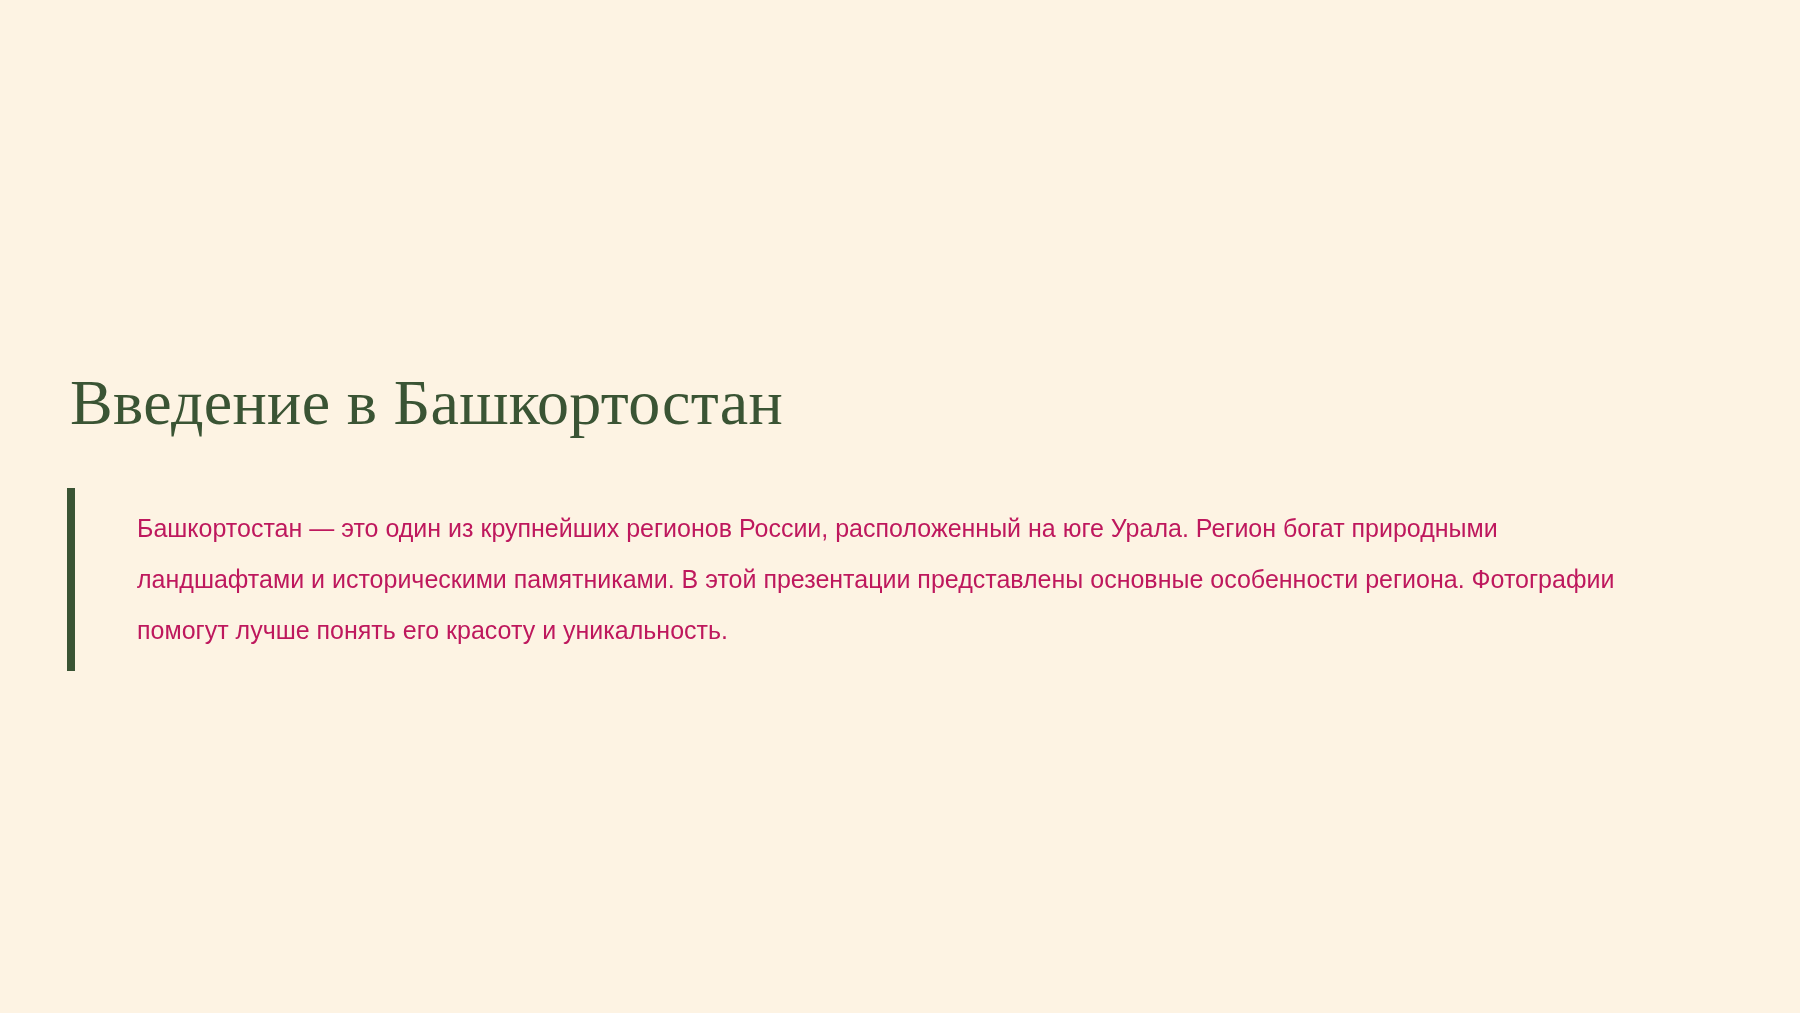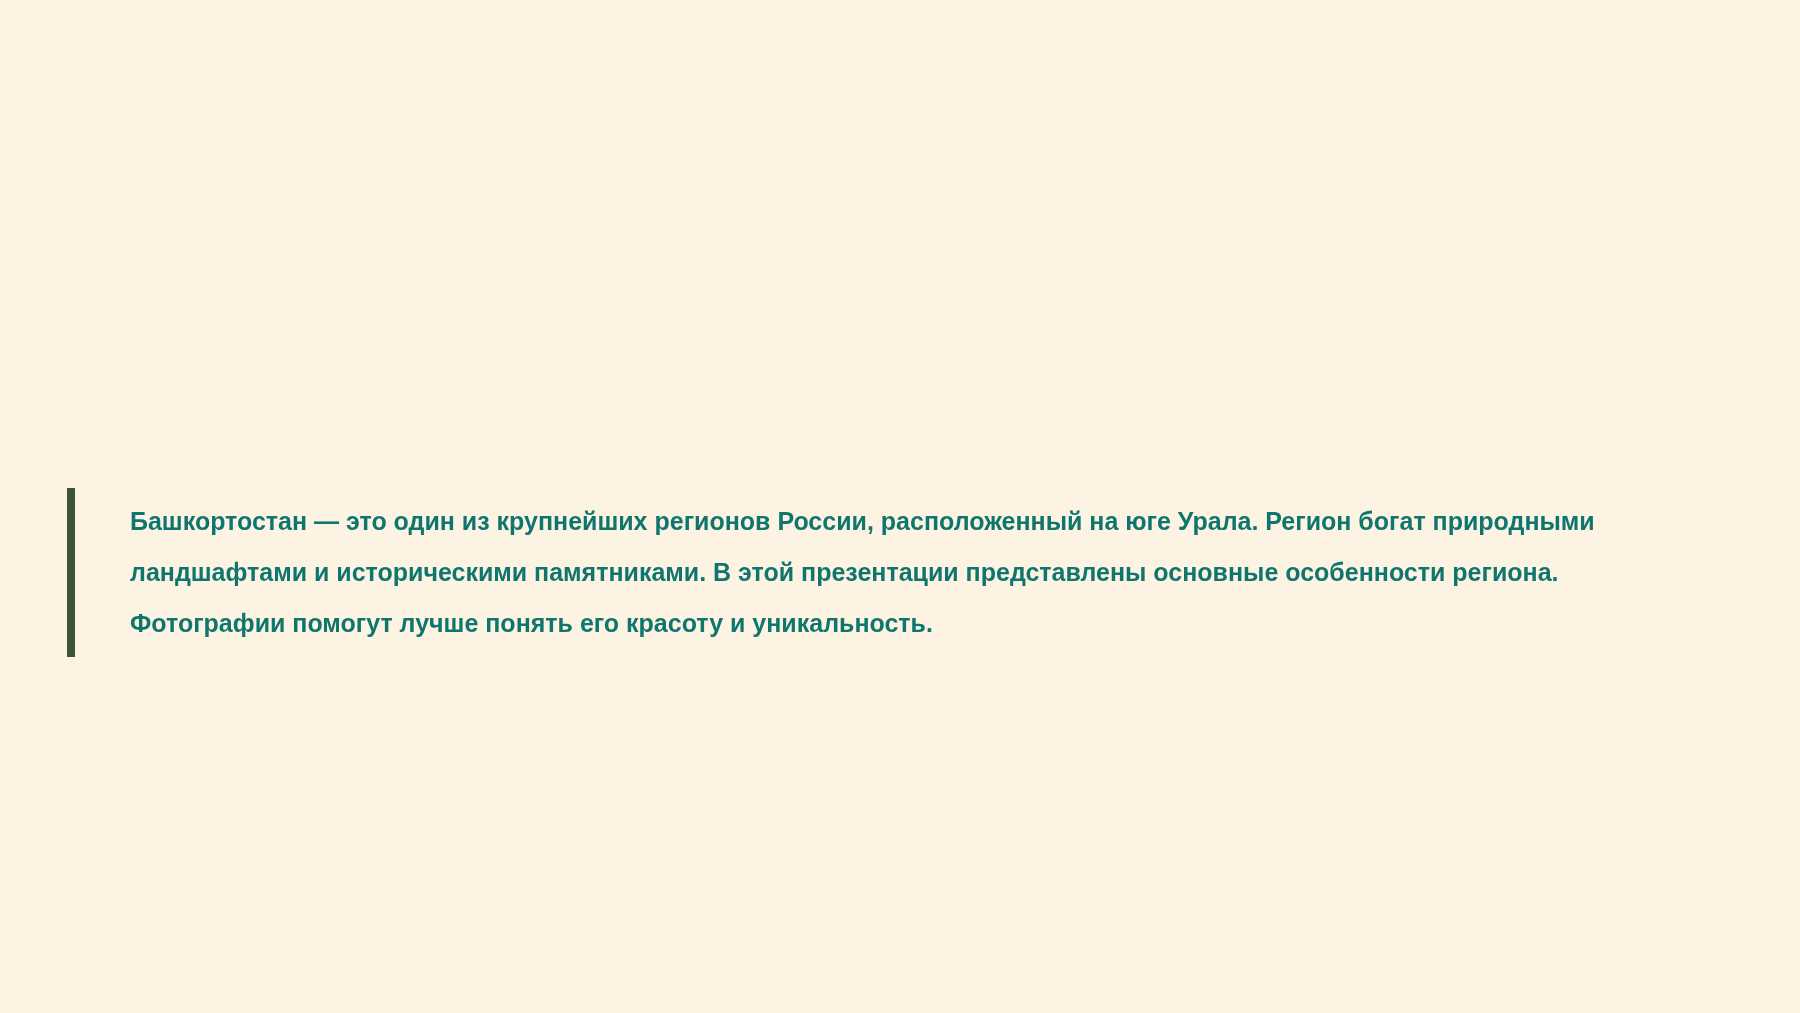--- a/index.html
+++ b/index.html
@@ -51,35 +51,36 @@
   #accent-bar {
     flex: 0 0 auto;
     width: 8px;
     min-height: 152px;
     background: #3a5434;
     border-radius: 0;
   }
 
   #body-text {
     flex: 1 1 auto;
-    margin: 8px;
+    margin: 15px;
     padding: 0 0 0 47px;
     font-family: "Liberation Sans", "DejaVu Sans", sans-serif;
     font-size: 25px;
-    font-weight: 700;
+    font-weight: 400;
     line-height: 51px;
-    color: #0f766e;
+    color: #be185d;
     max-width: 1510px;
     text-align: left;
   }
 </style>
 </head>
 <body>
 
 <div id="slide">
 
+  <h1 id="slide-title">Введение в Башкортостан</h1>
 
   <div id="body-block">
     <div id="accent-bar"></div>
     <p id="body-text">Башкортостан — это один из крупнейших регионов России, расположенный на юге Урала. Регион богат природными ландшафтами и историческими памятниками. В этой презентации представлены основные особенности региона. Фотографии помогут лучше понять его красоту и уникальность.</p>
   </div>
 
 </div>
 
 </body></html>

